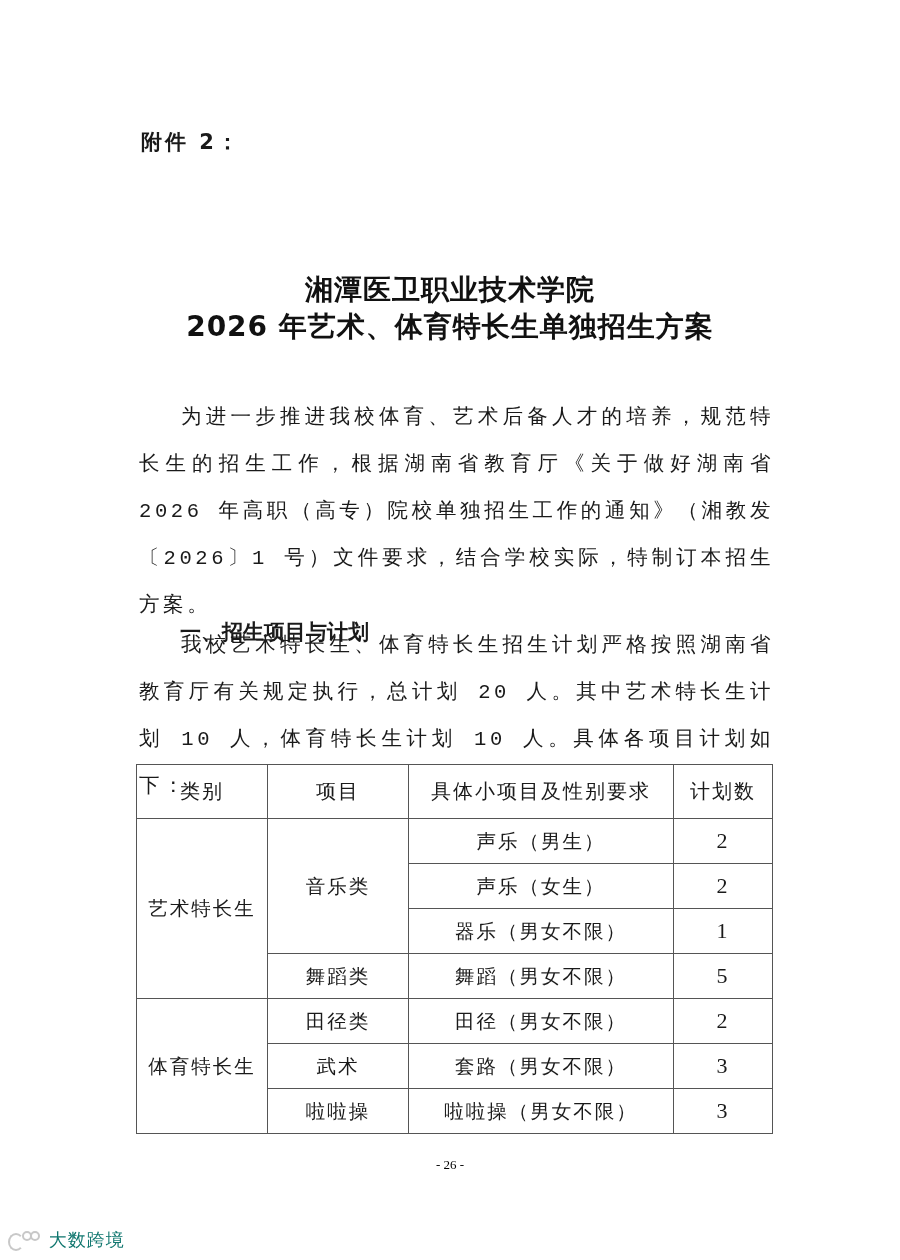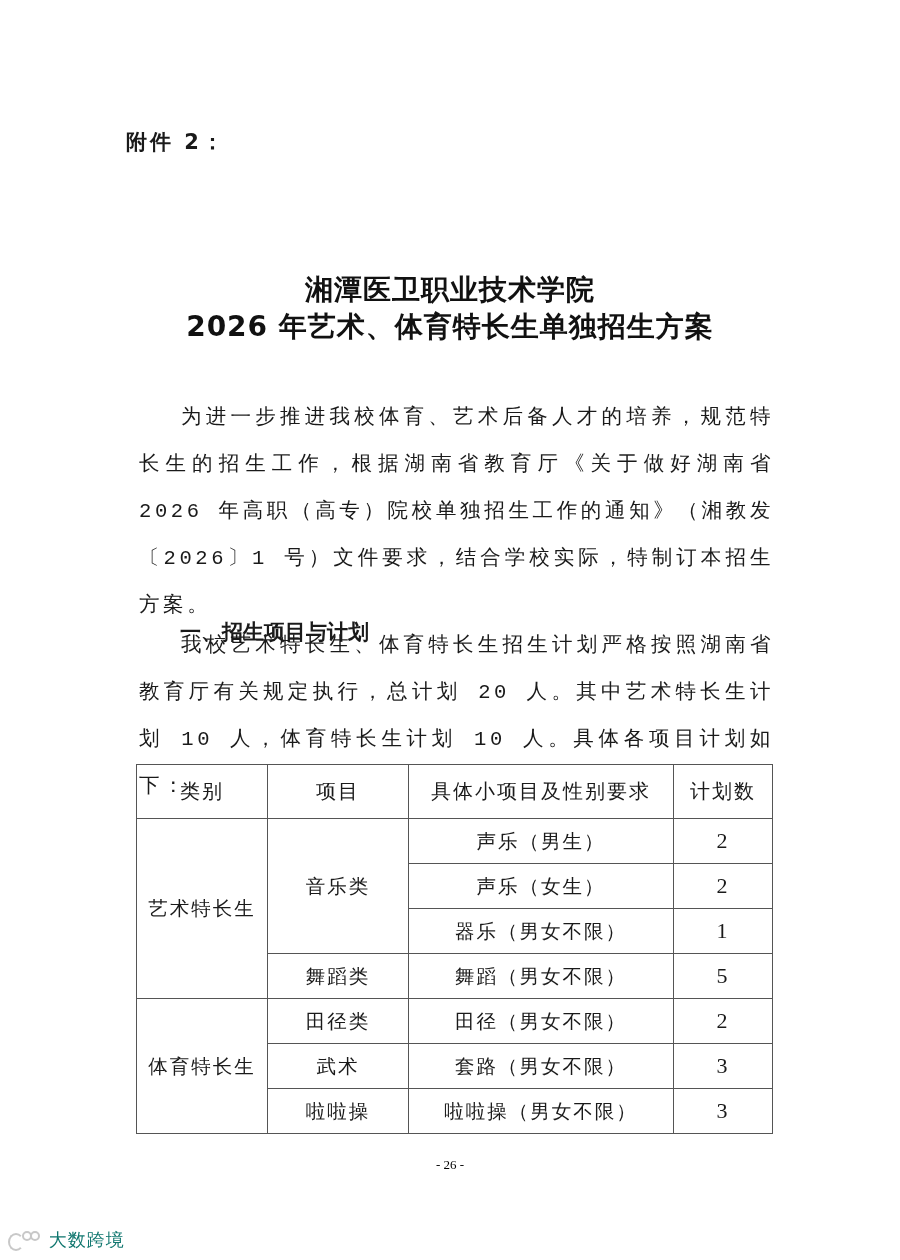--- a/index.html
+++ b/index.html
@@ -1,18 +1,18 @@
 <!DOCTYPE html>
 <html><head>
 <meta charset="utf-8">
 <style>
   html, body { margin: 0; padding: 0; background: #ffffff; }
   body { width: 900px; height: 1260px; position: relative; overflow: hidden;
          font-family: "DejaVu Serif", "Liberation Serif", serif; color: #1a1a1a; }
-  .attach { position: absolute; left: 126px; top: 128px; font-size: 21px; font-weight: bold;
+  .attach { position: absolute; left: 141px; top: 128px; font-size: 21px; font-weight: bold;
             font-family: "DejaVu Sans", sans-serif; letter-spacing: 3px; }
   .title { position: absolute; left: 0; width: 900px; text-align: center; font-weight: bold;
            font-family: "DejaVu Sans", sans-serif; color: #111; }
   .title1 { top: 271px; font-size: 28px; letter-spacing: 1px; }
   .title2 { top: 308px; font-size: 28px; letter-spacing: 1px; }
   .para { position: absolute; left: 139px; width: 635px; font-size: 20.5px; line-height: 47px;
           letter-spacing: 3.6px; text-align: justify; text-indent: 42px; font-family: Liberation Mono, monospace; }
   .p1 { top: 394px; }
   .heading { position: absolute; left: 180px; top: 618px; font-size: 21px; font-weight: bold;
              font-family: "DejaVu Sans", sans-serif; }

